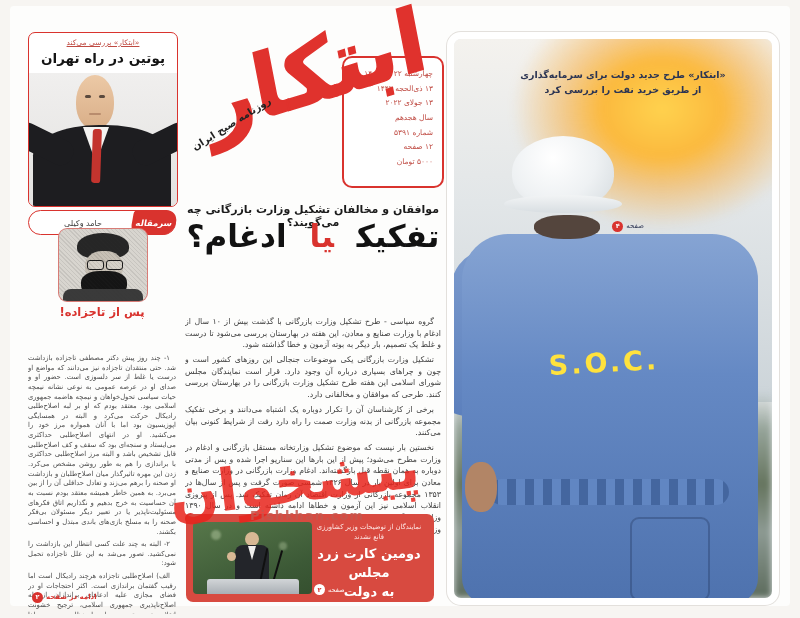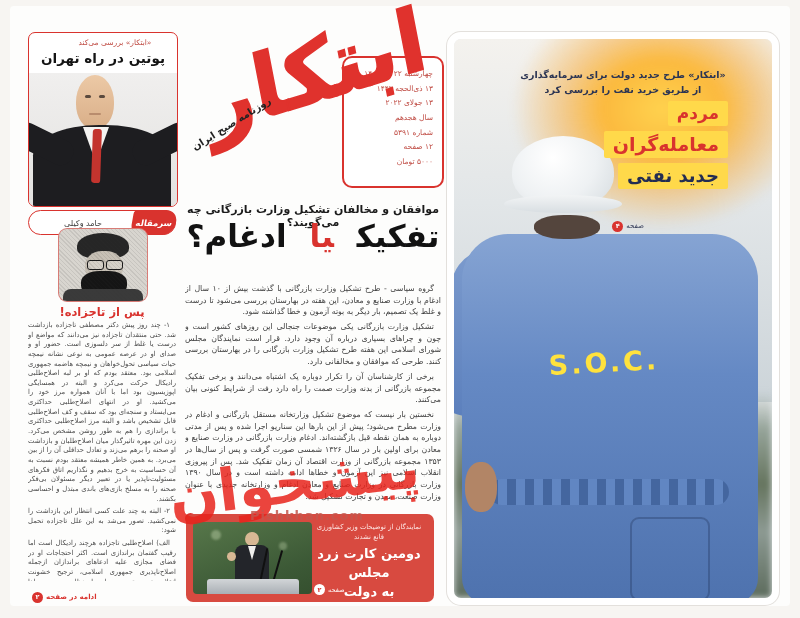--- a/index.html
+++ b/index.html
@@ -2,24 +2,24 @@
 <html lang="fa"><head>
 <meta charset="utf-8">
 <style>
   html,body{margin:0;padding:0;}
   body{background:#e9e7e3;font-family:"DejaVu Sans",sans-serif;}
   #page{position:relative;width:800px;height:618px;background:#f7f5f2;overflow:hidden;margin:0 auto;}
   #sheet{position:absolute;left:10px;top:6px;width:780px;height:600px;background:#fdfdfc;border-radius:4px;}
   .abs{position:absolute;}
   .rtl{direction:rtl;}
   .center{text-align:center;}
-  .jus{text-align:justify;}
+  .jus{text-align:justify;margin-top:33px;}
   
   .putin-box{left:28px;top:32px;width:148px;height:173px;background:#fff;border:1.5px solid #d9332e;border-radius:7px;overflow:hidden;}
-  .putin-kicker{left:12px;top:5px;width:100%;font-size:7.5px;color:#bf4a42;}
+  .putin-kicker{left:0;top:5px;width:100%;font-size:7.5px;color:#bf4a42;text-decoration:underline;}
   .putin-title{left:0;top:17px;width:100%;font-size:13.5px;font-weight:900;color:#141414;}
   .page-chip{display:inline-flex;align-items:center;gap:3px;direction:rtl;}
   .chip-word{font-size:7px;color:#6b6b6b;}
   .chip-dot{width:11px;height:11px;border-radius:50%;background:#d9332e;color:#fff;font-size:6.5px;display:inline-flex;align-items:center;justify-content:center;font-weight:bold;}
   .putin-photo{left:0;top:40px;width:100%;height:133px;background:linear-gradient(180deg,#f0efee,#e3e2e0);}
   
   .logo-script{left:170px;top:28px;width:290px;font-size:86px;font-weight:bold;color:#e0322d;transform:rotate(-17deg) skewX(-6deg);text-align:center;line-height:1;-webkit-text-stroke:1.5px #e0322d;z-index:3;}
   .logo-tagline{left:186px;top:118px;font-size:10px;font-weight:bold;color:#222;transform:rotate(-32deg);z-index:3;}
   .date-box{left:342px;top:56px;width:102px;height:132px;border:2px solid #d9332e;border-radius:10px;background:#fff;z-index:2;padding:9px 9px;box-sizing:border-box;}
   .date-box p{margin:0;font-size:7.5px;line-height:1.95;color:#bf4a42;text-align:right;}
@@ -198,25 +198,20 @@
     <div class="abs worker-hand"></div>
     <div class="abs worker-hair"></div>
     <div class="abs worker-helmet"></div>
     <div class="abs worker-brim"></div>
     <div class="abs soc-text">S.O.C.</div>
 
     <div class="abs oil-kicker rtl">
       <span>«ابتکار» طرح جدید دولت برای سرمایه‌گذاری</span><br>
       <span>از طریق خرید نفت را بررسی کرد</span>
     </div>
-    <div class="abs oil-highlights">
-      <span class="hl hl-1">مردم</span>
-      <span class="hl hl-2">معامله‌گران</span>
-      <span class="hl hl-3">جدید نفتی</span>
-    </div>
     <div class="abs oil-chip">
       <span class="page-chip">
         <span class="chip-word" style="color:#2c3553;">صفحه</span>
         <span class="chip-dot">۴</span>
       </span>
     </div>
   </div>
 
   <div class="abs wm-script rtl">پیشخوان</div>
   <div class="abs wm-site">Pishkhan.com</div>

